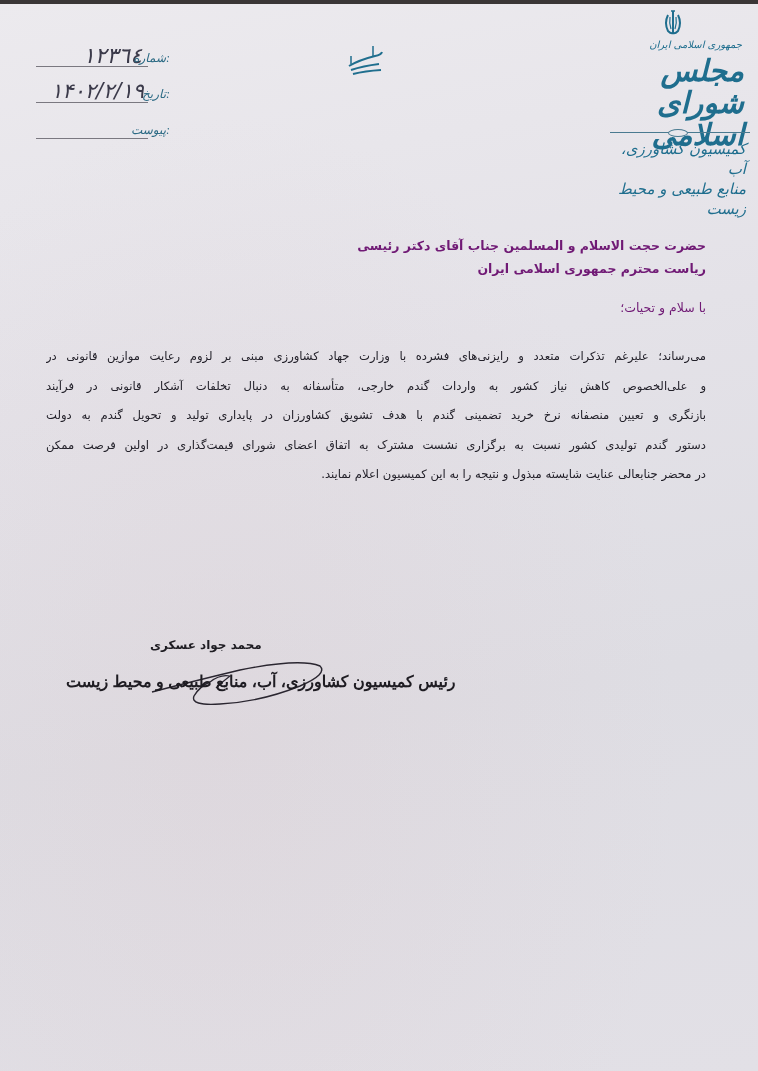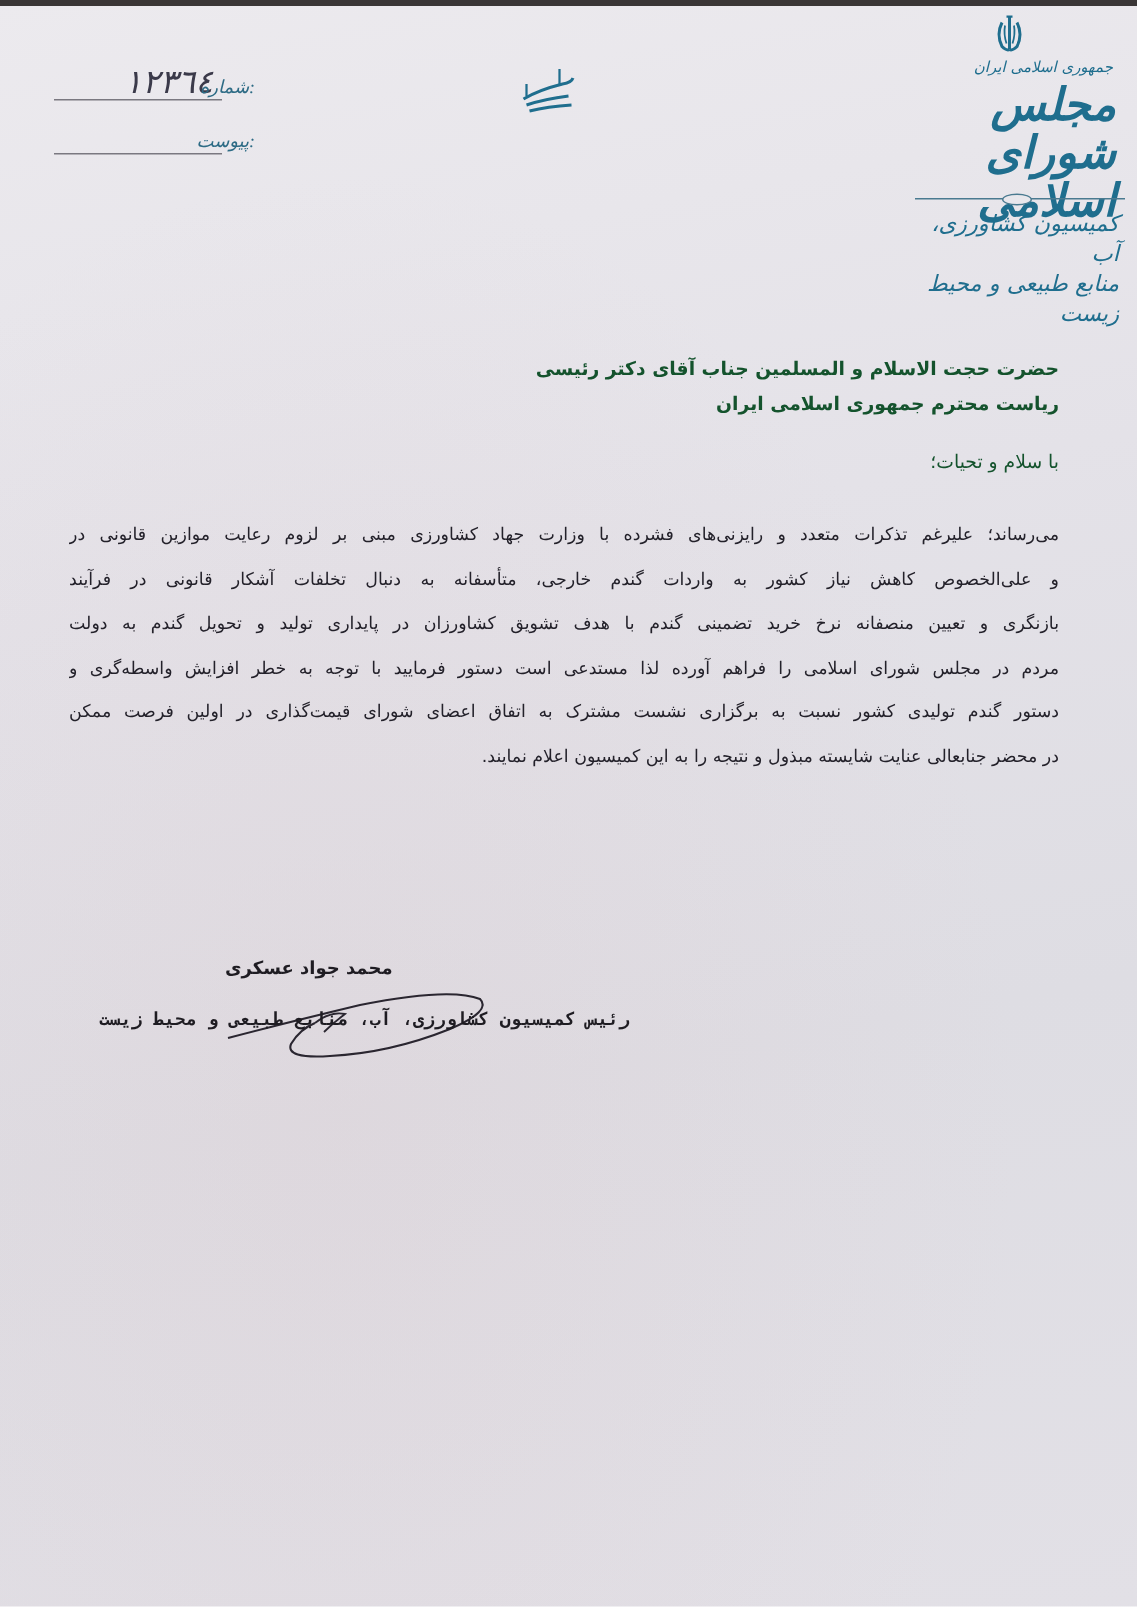--- a/index.html
+++ b/index.html
@@ -28,44 +28,49 @@
   
   .emblem { position:absolute; left:600px; top:5px; width:150px; height:190px; text-align:right; color:#1f6e8e; }
   .emblem .crest { position:absolute; left:62px; top:4px; width:22px; height:28px; }
   .emblem .republic { position:absolute; right:8px; top:34px; font-family:"DejaVu Serif", serif; font-size:10px; font-style:italic; }
   .emblem .majlis { position:absolute; right:6px; top:50px; font-family:"DejaVu Serif", serif; font-size:30px; line-height:32px; font-weight:bold; font-style:italic; width:130px; text-align:right; direction:rtl; }
   .emblem .rule { position:absolute; left:10px; right:0; top:127px; border-bottom:1px solid #4a7a90; }
   .emblem .rule-orn { position:absolute; left:68px; top:124px; width:18px; height:6px; border:1px solid #4a7a90; border-radius:50%; background:#e8e7ec; }
   .emblem .commission { position:absolute; right:4px; top:134px; font-family:"DejaVu Serif", serif; font-size:15px; line-height:20px; font-style:italic; direction:rtl; text-align:right; width:140px; }
 
   
-  .letter { direction:rtl; position:absolute; right:52px; color:#14532d; }
+  .letter { direction:rtl; position:absolute; right:52px; color:#701a75; }
   .addr { top:234px; font-family:"DejaVu Sans", sans-serif; font-weight:bold; font-size:12.5px; line-height:23px; }
   .greet { top:300px; font-family:"DejaVu Sans", sans-serif; font-size:12.5px; }
 
   .body { position:absolute; right:52px; left:46px; top:342px; direction:rtl; text-align:justify;
     font-family:"DejaVu Sans", sans-serif; font-size:11.6px; line-height:29.5px; color:#23212a; }
   .body .line { display:block; text-align-last:justify; white-space:nowrap; overflow:hidden; }
   .body .line.last { text-align-last:right; }
 
   .sig-name { position:absolute; left:150px; top:638px; direction:rtl; font-family:"DejaVu Sans", sans-serif; font-weight:bold; font-size:12px; color:#1e1c22; }
-  .sig-title { position:absolute; left:66px; top:672px; direction:rtl; font-family:Liberation Mono, monospace; font-weight:bold; font-size:12px; color:#1e1c22; }
+  .sig-title { position:absolute; left:66px; top:672px; direction:rtl; font-family:Liberation Sans, sans-serif; font-weight:bold; font-size:16px; color:#1e1c22; }
   .signature { position:absolute; left:150px; top:652px; width:180px; height:60px; }
 </style>
 </head>
 <body>
 
 <div class="topband"></div>
 <div class="paper-shade"></div>
 
 <div class="meta">
   <div class="meta-row">
     <span class="meta-value">١٢٣٦٤</span>
     <span class="meta-line"></span>
     <span class="meta-label">شماره:</span>
+  </div>
+  <div class="meta-row date">
+    <span class="meta-value">١۴٠٢/٢/١٩</span>
+    <span class="meta-line"></span>
+    <span class="meta-label">تاریخ:</span>
   </div>
   <div class="meta-row">
     <span class="meta-value"></span>
     <span class="meta-line"></span>
     <span class="meta-label">پیوست:</span>
   </div>
 </div>
 
 <svg class="center-mark" viewBox="0 0 40 34">
   <path d="M4 24 Q14 18 30 14 Q36 13 37 10" stroke="#1f6e8e" stroke-width="2" fill="none"></path>
@@ -97,21 +102,20 @@
 <div class="letter addr">
   <div>حضرت حجت الاسلام و المسلمین جناب آقای دکتر رئیسی</div>
   <div>ریاست محترم جمهوری اسلامی ایران</div>
 </div>
 <div class="letter greet">با سلام و تحیات؛</div>
 
 <div class="body">
   <span class="line">می‌رساند؛ علیرغم تذکرات متعدد و رایزنی‌های فشرده با وزارت جهاد کشاورزی مبنی بر لزوم رعایت موازین قانونی در</span>
   <span class="line">و علی‌الخصوص کاهش نیاز کشور به واردات گندم خارجی، متأسفانه به دنبال تخلفات آشکار قانونی در فرآیند</span>
   <span class="line">بازنگری و تعیین منصفانه نرخ خرید تضمینی گندم با هدف تشویق کشاورزان در پایداری تولید و تحویل گندم به دولت</span>
-  <span class="line">مردم در مجلس شورای اسلامی را فراهم آورده لذا مستدعی است دستور فرمایید با توجه به خطر افزایش واسطه‌گری و</span>
   <span class="line">دستور گندم تولیدی کشور نسبت به برگزاری نشست مشترک به اتفاق اعضای شورای قیمت‌گذاری در اولین فرصت ممکن</span>
   <span class="line last">در محضر جنابعالی عنایت شایسته مبذول و نتیجه را به این کمیسیون اعلام نمایند.</span>
 </div>
 
 <div class="sig-name">محمد جواد عسکری</div>
 <svg class="signature" viewBox="0 0 180 60">
   <path d="M2 40 Q40 30 90 18 Q150 6 170 14 Q178 22 150 34 Q110 50 70 52 Q40 54 44 44 Q50 34 60 30" stroke="#2a2630" stroke-width="1.4" fill="none"></path>
   <path d="M60 30 Q70 22 80 24 Q72 30 66 36" stroke="#2a2630" stroke-width="1.2" fill="none"></path>
 </svg>
 <div class="sig-title">رئیس کمیسیون کشاورزی، آب، منابع طبیعی و محیط زیست</div>

